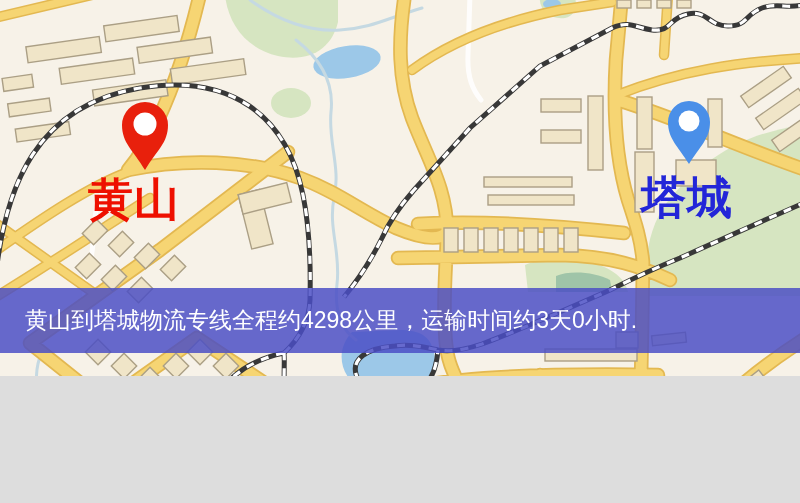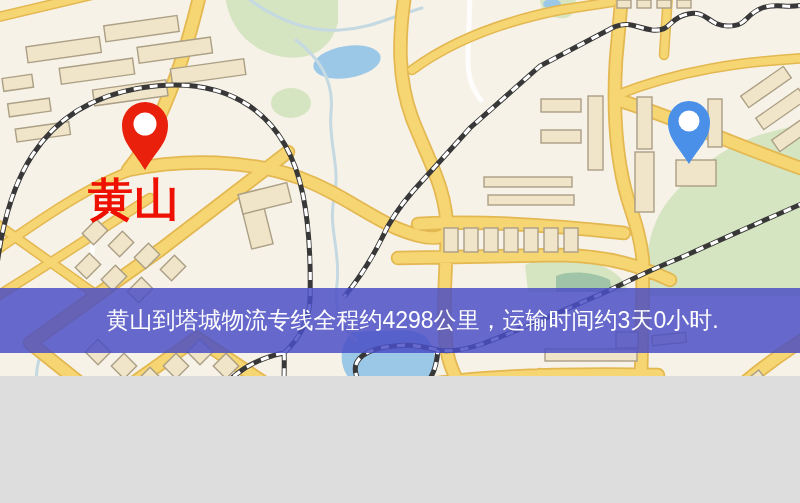--- a/index.html
+++ b/index.html
@@ -23,21 +23,21 @@
   .pin-dest{fill:var(--dest-pin,#4a8fe8);}
   .pin-hole{fill:#ffffff;}
   
   .city-label{position:absolute;font-family:"Liberation Serif",serif;font-weight:bold;
               font-size:45px;line-height:1;letter-spacing:1px;white-space:nowrap;}
   .label-origin{left:88px;top:178px;color:var(--origin-label,#ee1000);}
   .label-dest{left:641px;top:176px;color:var(--dest-label,#2326d8);}
   
   .banner{position:absolute;left:0;top:288px;width:800px;height:65px;
           background:var(--banner-bg,rgba(74,78,197,0.84));
-          display:flex;align-items:center;justify-content:center;}
+          display:flex;align-items:center;}
   .banner-text{color:var(--banner-text,#ffffff);font-size:23px;padding-left:25px;white-space:nowrap;
                font-family:"Liberation Sans",sans-serif;}
 </style>
 </head>
 <body>
 
 <div class="stage">
 
   <svg width="800" height="503" viewBox="0 0 800 503">
 
@@ -203,18 +203,19 @@
       <path class="pin-origin" d="M145,170 C133,150 122,143 122,125 a23,23 0 1 1 46,0 c0,18 -11,25 -23,45 z"></path>
       <circle class="pin-hole" cx="145" cy="124" r="11.5"></circle>
     </g>
     <g>
       <path class="pin-dest" d="M689,164 C678,146 668,139 668,122 a21,21 0 1 1 42,0 c0,17 -10,24 -21,42 z"></path>
       <circle class="pin-hole" cx="689" cy="121" r="10.5"></circle>
     </g>
   </svg>
 
   <div class="city-label label-origin">黄山</div>
+  <div class="city-label label-dest">塔城</div>
 
   <div class="banner">
     <div class="banner-text">黄山到塔城物流专线全程约4298公里，运输时间约3天0小时.</div>
   </div>
 
 </div>
 
 </body></html>

